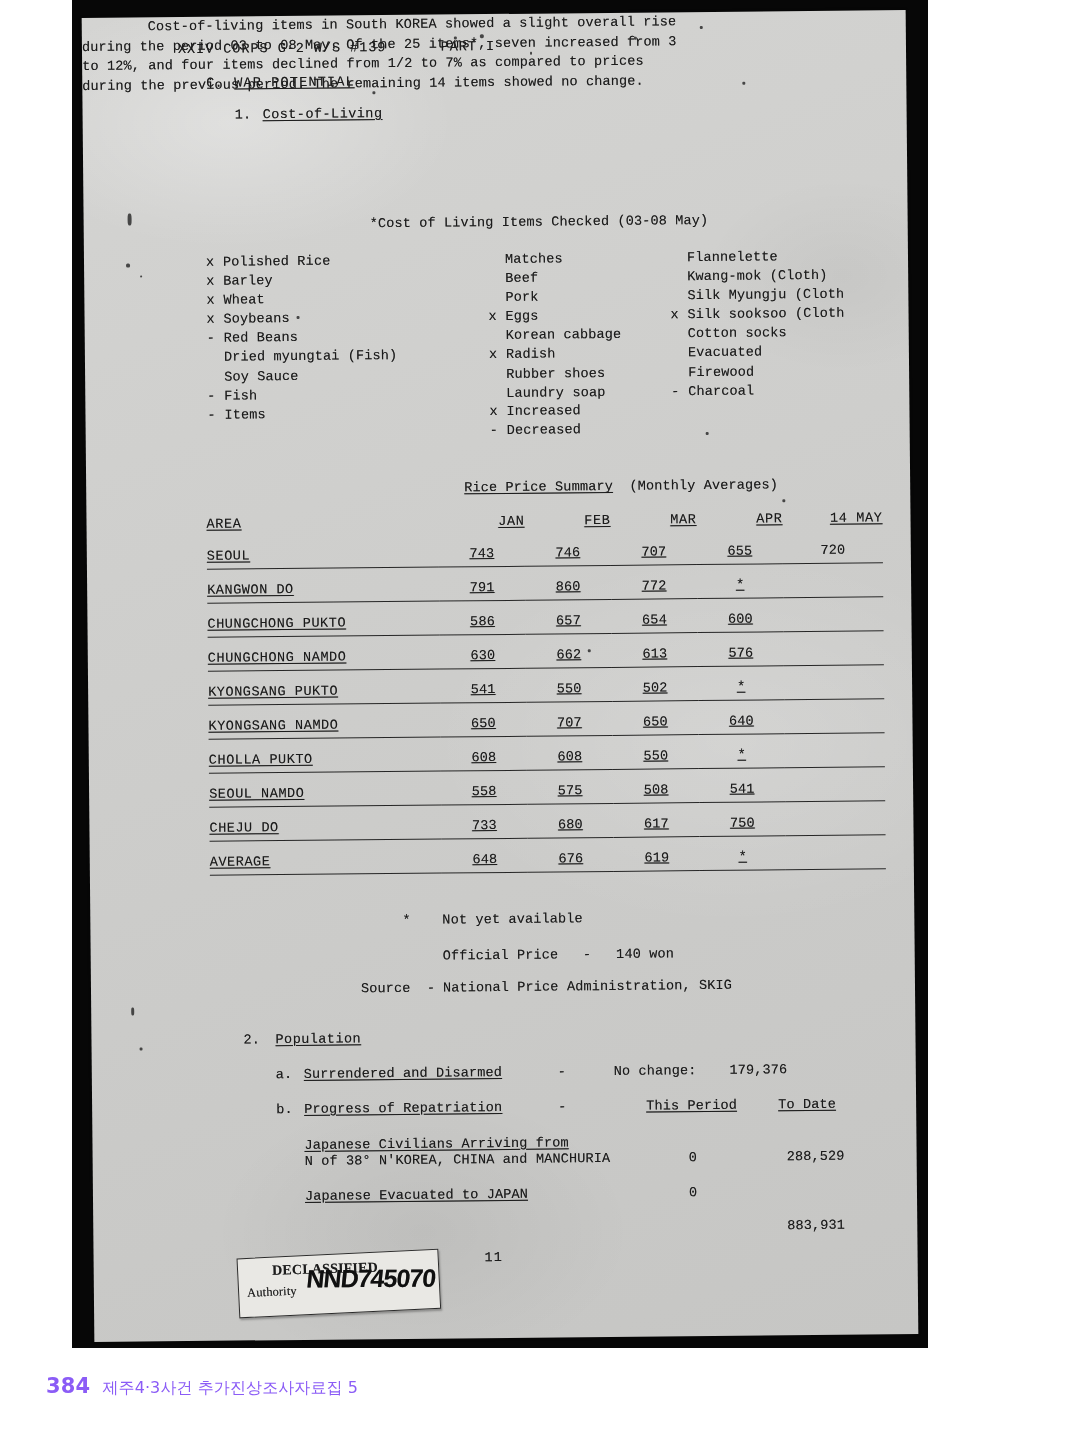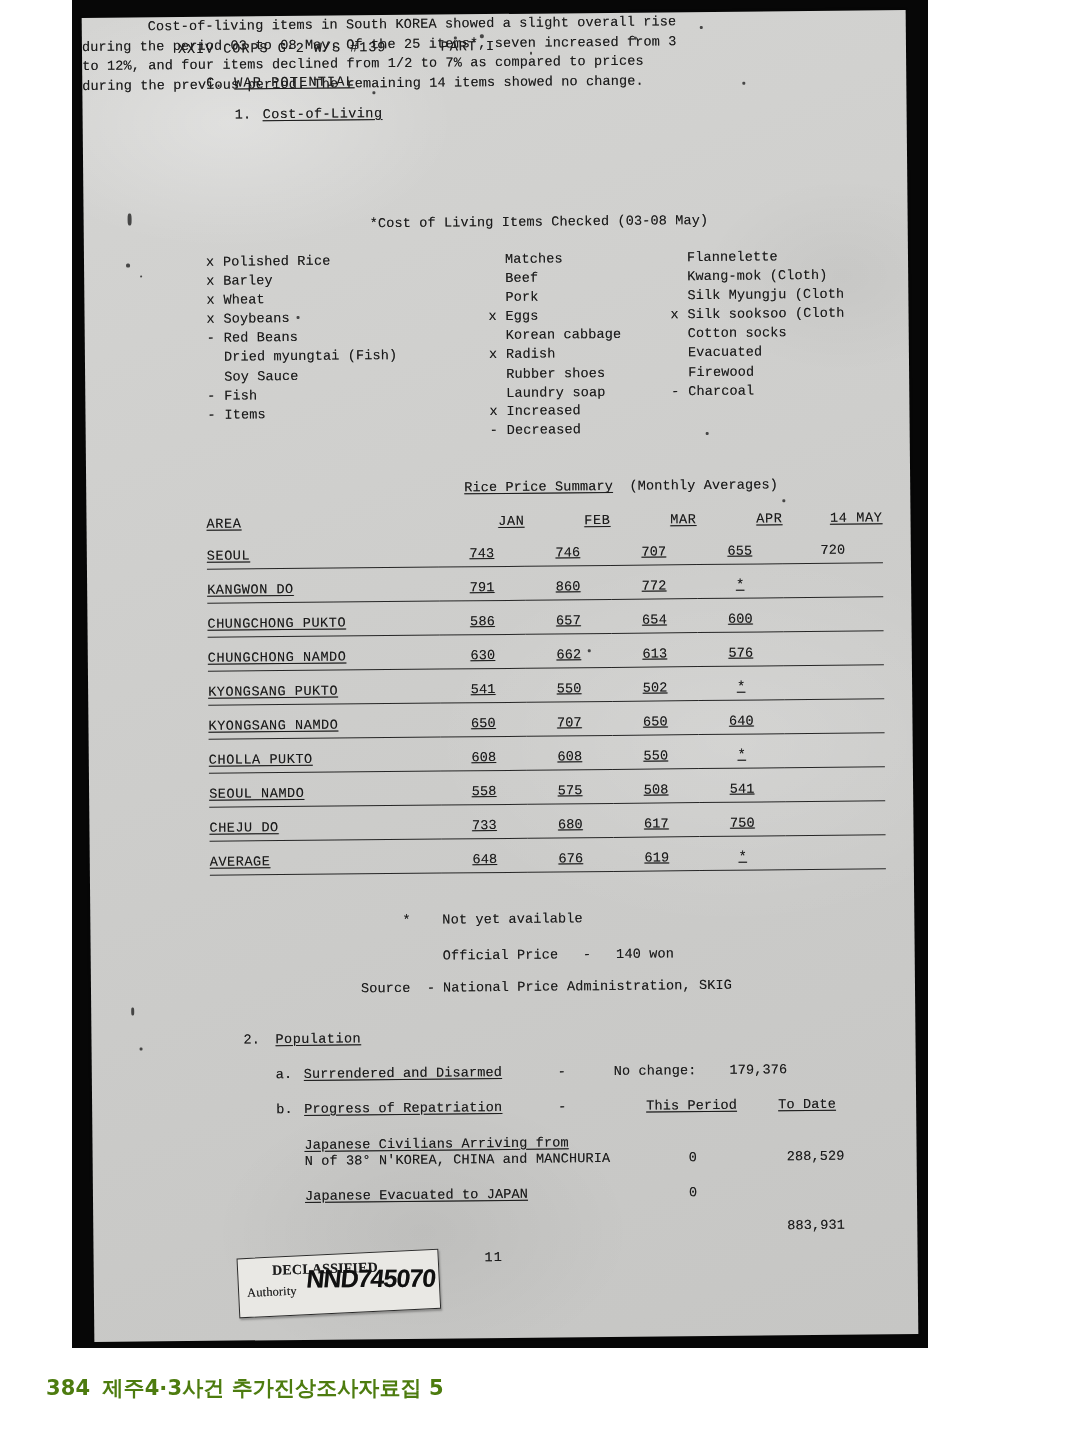--- a/index.html
+++ b/index.html
@@ -214,24 +214,24 @@
 
   
   #book-footer {
     position: absolute;
     left: 46px;
     top: 1374px;
     display: flex;
     align-items: baseline;
     gap: 12px;
     font-family: "DejaVu Sans", "Liberation Sans", sans-serif;
-    color: #4d7c0f;
+    color: #8b5cf6;
   }
   #footer-page-no { font-size: 21px; font-weight: bold; letter-spacing: .2px; }
-  #footer-title   { font-size: 21px; letter-spacing: .1px; font-weight: bold; }
+  #footer-title   { font-size: 16px; letter-spacing: .1px; }
 </style>
 </head>
 <body>
 
 <div id="scan-frame">
 
   <div id="paper">
     <div id="typed">
 
       <div class="t" id="doc-header">XXIV CORPS G-2 W/S #139      PART I</div>

